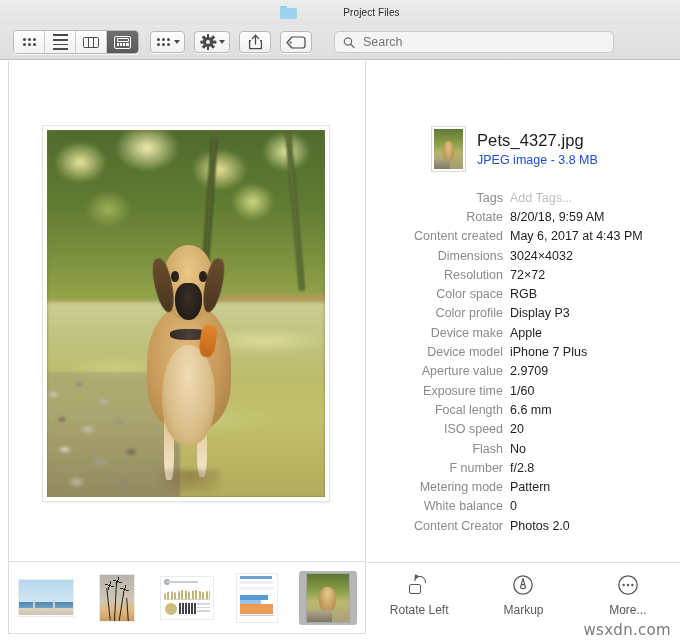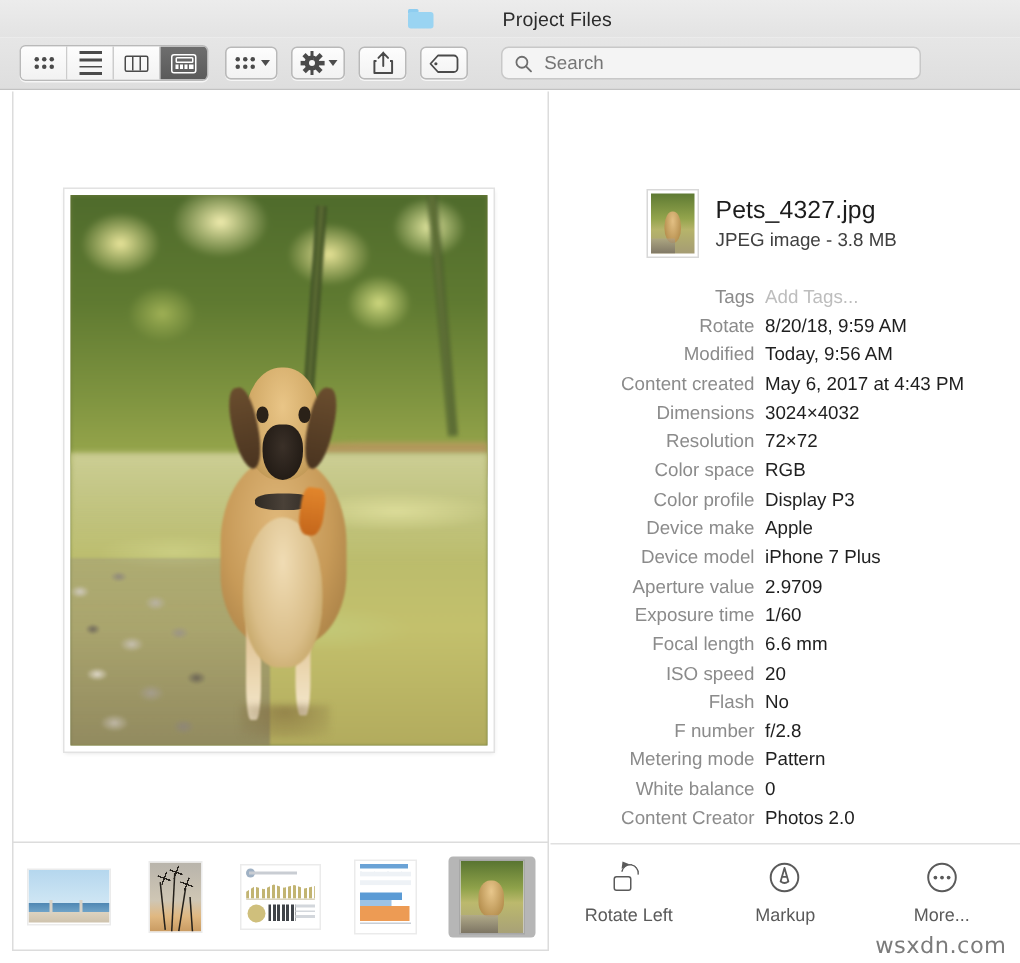--- a/index.html
+++ b/index.html
@@ -52,21 +52,21 @@
     border-radius: 1px 1px 0 0;
   }
   .folder-icon .body {
     position: absolute;
     left: 0; top: 2px;
     width: 17px; height: 11px;
     background: #9ad4f2;
     border-radius: 2px;
   }
   #window-title {
-    font-size: 13px;
+    font-size: 10px;
     color: #2b2b2b;
     letter-spacing: 0.1px;
     padding-left: 40px;
   }
 
   
   #toolbar {
     position: absolute;
     left: 0; top: 25px;
     width: 680px;
@@ -427,21 +427,21 @@
     background: linear-gradient(to bottom, rgba(170,162,146,0.5), rgba(120,112,98,0.8));
   }
   .fh-text { display: flex; flex-direction: column; gap: 3px; }
   #file-name {
     font-size: 16.5px;
     color: #1c1c1c;
     letter-spacing: 0.1px;
   }
   #file-kind {
     font-size: 12.5px;
-    color: #404040;
+    color: #1d4ed8;
   }
 
   #meta-list {
     position: absolute;
     left: 0; top: 127px;
     width: 313px;
   }
   .meta-row {
     display: flex;
     align-items: center;
@@ -820,24 +820,20 @@
     <div id="meta-list">
         <div class="meta-row">
           <div class="meta-label">Tags</div>
           <div class="meta-value placeholder">Add Tags...</div>
         </div>
         <div class="meta-row">
           <div class="meta-label">Rotate</div>
           <div class="meta-value">8/20/18, 9:59 AM</div>
         </div>
         <div class="meta-row">
-          <div class="meta-label">Modified</div>
-          <div class="meta-value">Today, 9:56 AM</div>
-        </div>
-        <div class="meta-row">
           <div class="meta-label">Content created</div>
           <div class="meta-value">May 6, 2017 at 4:43 PM</div>
         </div>
         <div class="meta-row">
           <div class="meta-label">Dimensions</div>
           <div class="meta-value">3024×4032</div>
         </div>
         <div class="meta-row">
           <div class="meta-label">Resolution</div>
           <div class="meta-value">72×72</div>

